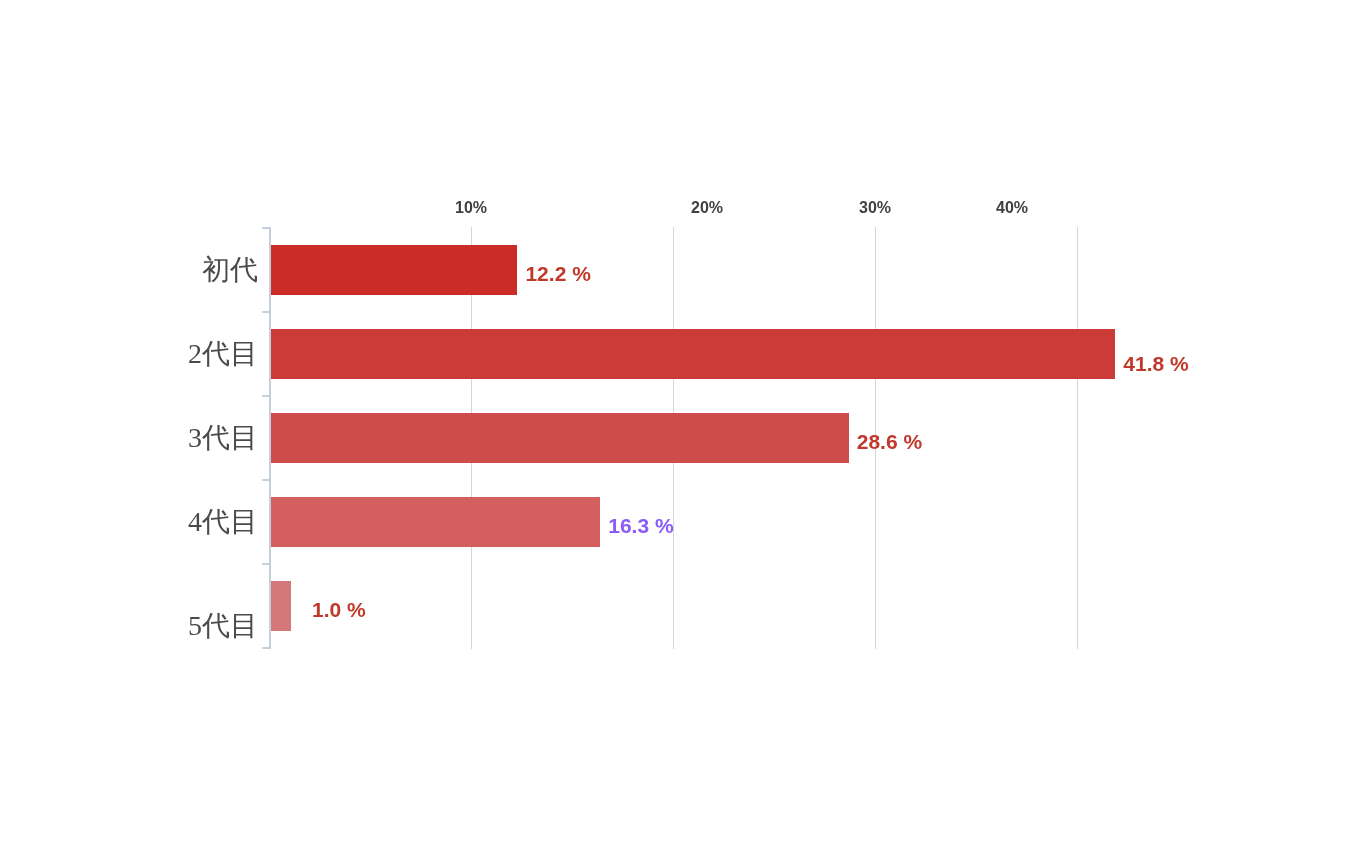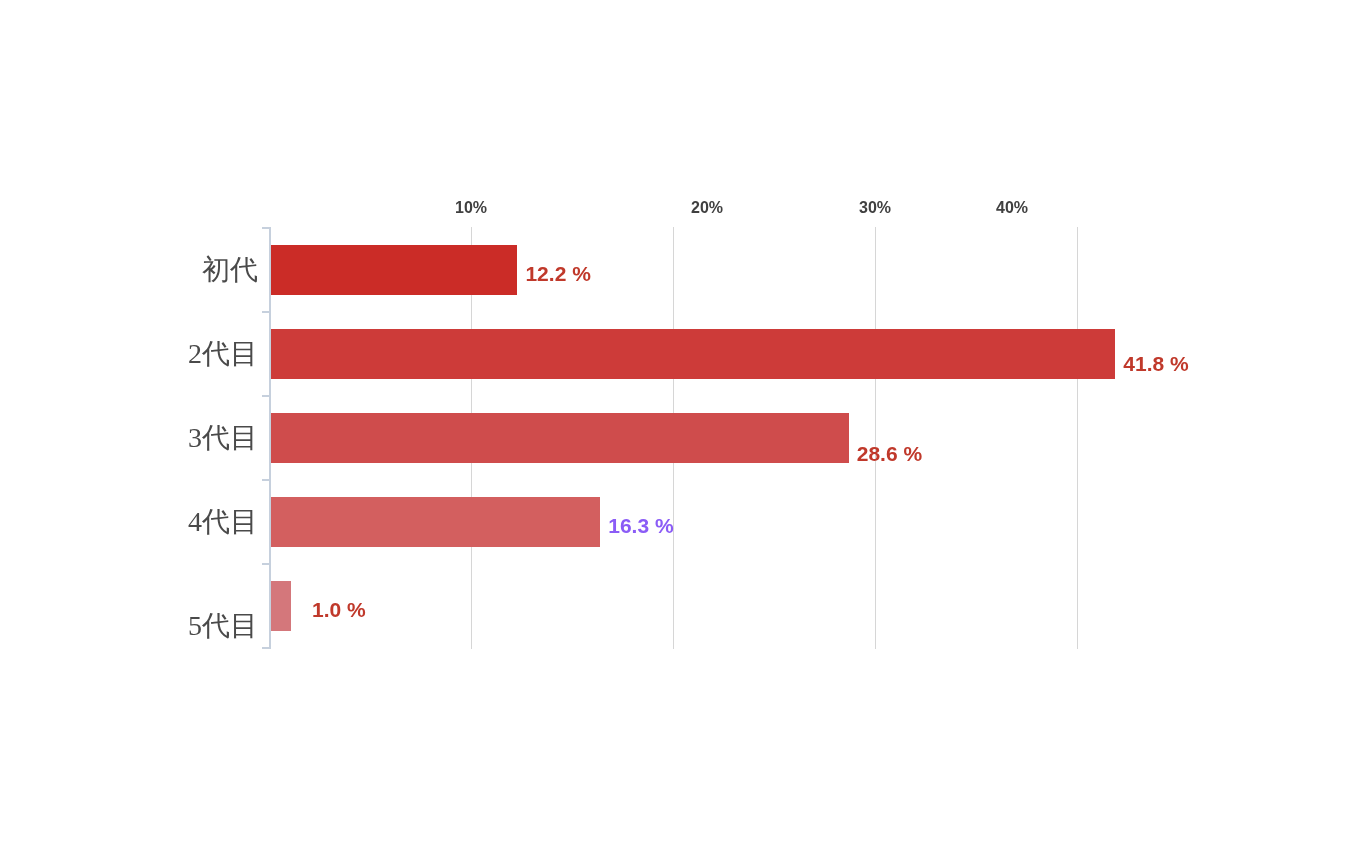--- a/index.html
+++ b/index.html
@@ -119,17 +119,17 @@
   <div class="cat-label" style="top:592px;margin-top:20px;">5代目</div>
 
   <div class="bar" style="top: 245px; width: 246.44px; background: rgb(203, 44, 39);"></div>
   <div class="bar" style="top: 329px; width: 844.36px; background: rgb(205, 59, 57);"></div>
   <div class="bar" style="top: 413px; width: 577.72px; background: rgb(207, 76, 76);"></div>
   <div class="bar" style="top: 497px; width: 329.26px; background: rgb(211, 95, 95);"></div>
   <div class="bar" style="top: 581px; width: 20.2px; background: rgb(212, 119, 123);"></div>
 
   <div class="data-label" style="top: 263px; left: 525.44px; color: rgb(192, 57, 43);">12.2 %</div>
   <div class="data-label" style="top: 347px; left: 1123.36px; color: rgb(192, 57, 43); margin-top: 6px;">41.8 %</div>
-  <div class="data-label" style="top: 431px; left: 856.72px; color: rgb(192, 57, 43); margin-top: 12px;">28.6 %</div>
+  <div class="data-label" style="top: 431px; left: 856.72px; color: rgb(192, 57, 43);">28.6 %</div>
   <div class="data-label" style="top: 515px; left: 608.26px; color: #8b5cf6;">16.3 %</div>
   <div class="data-label" style="top: 599px; left: 312px; color: rgb(192, 57, 43);">1.0 %</div>
 
 </div>
 
 </body></html>

